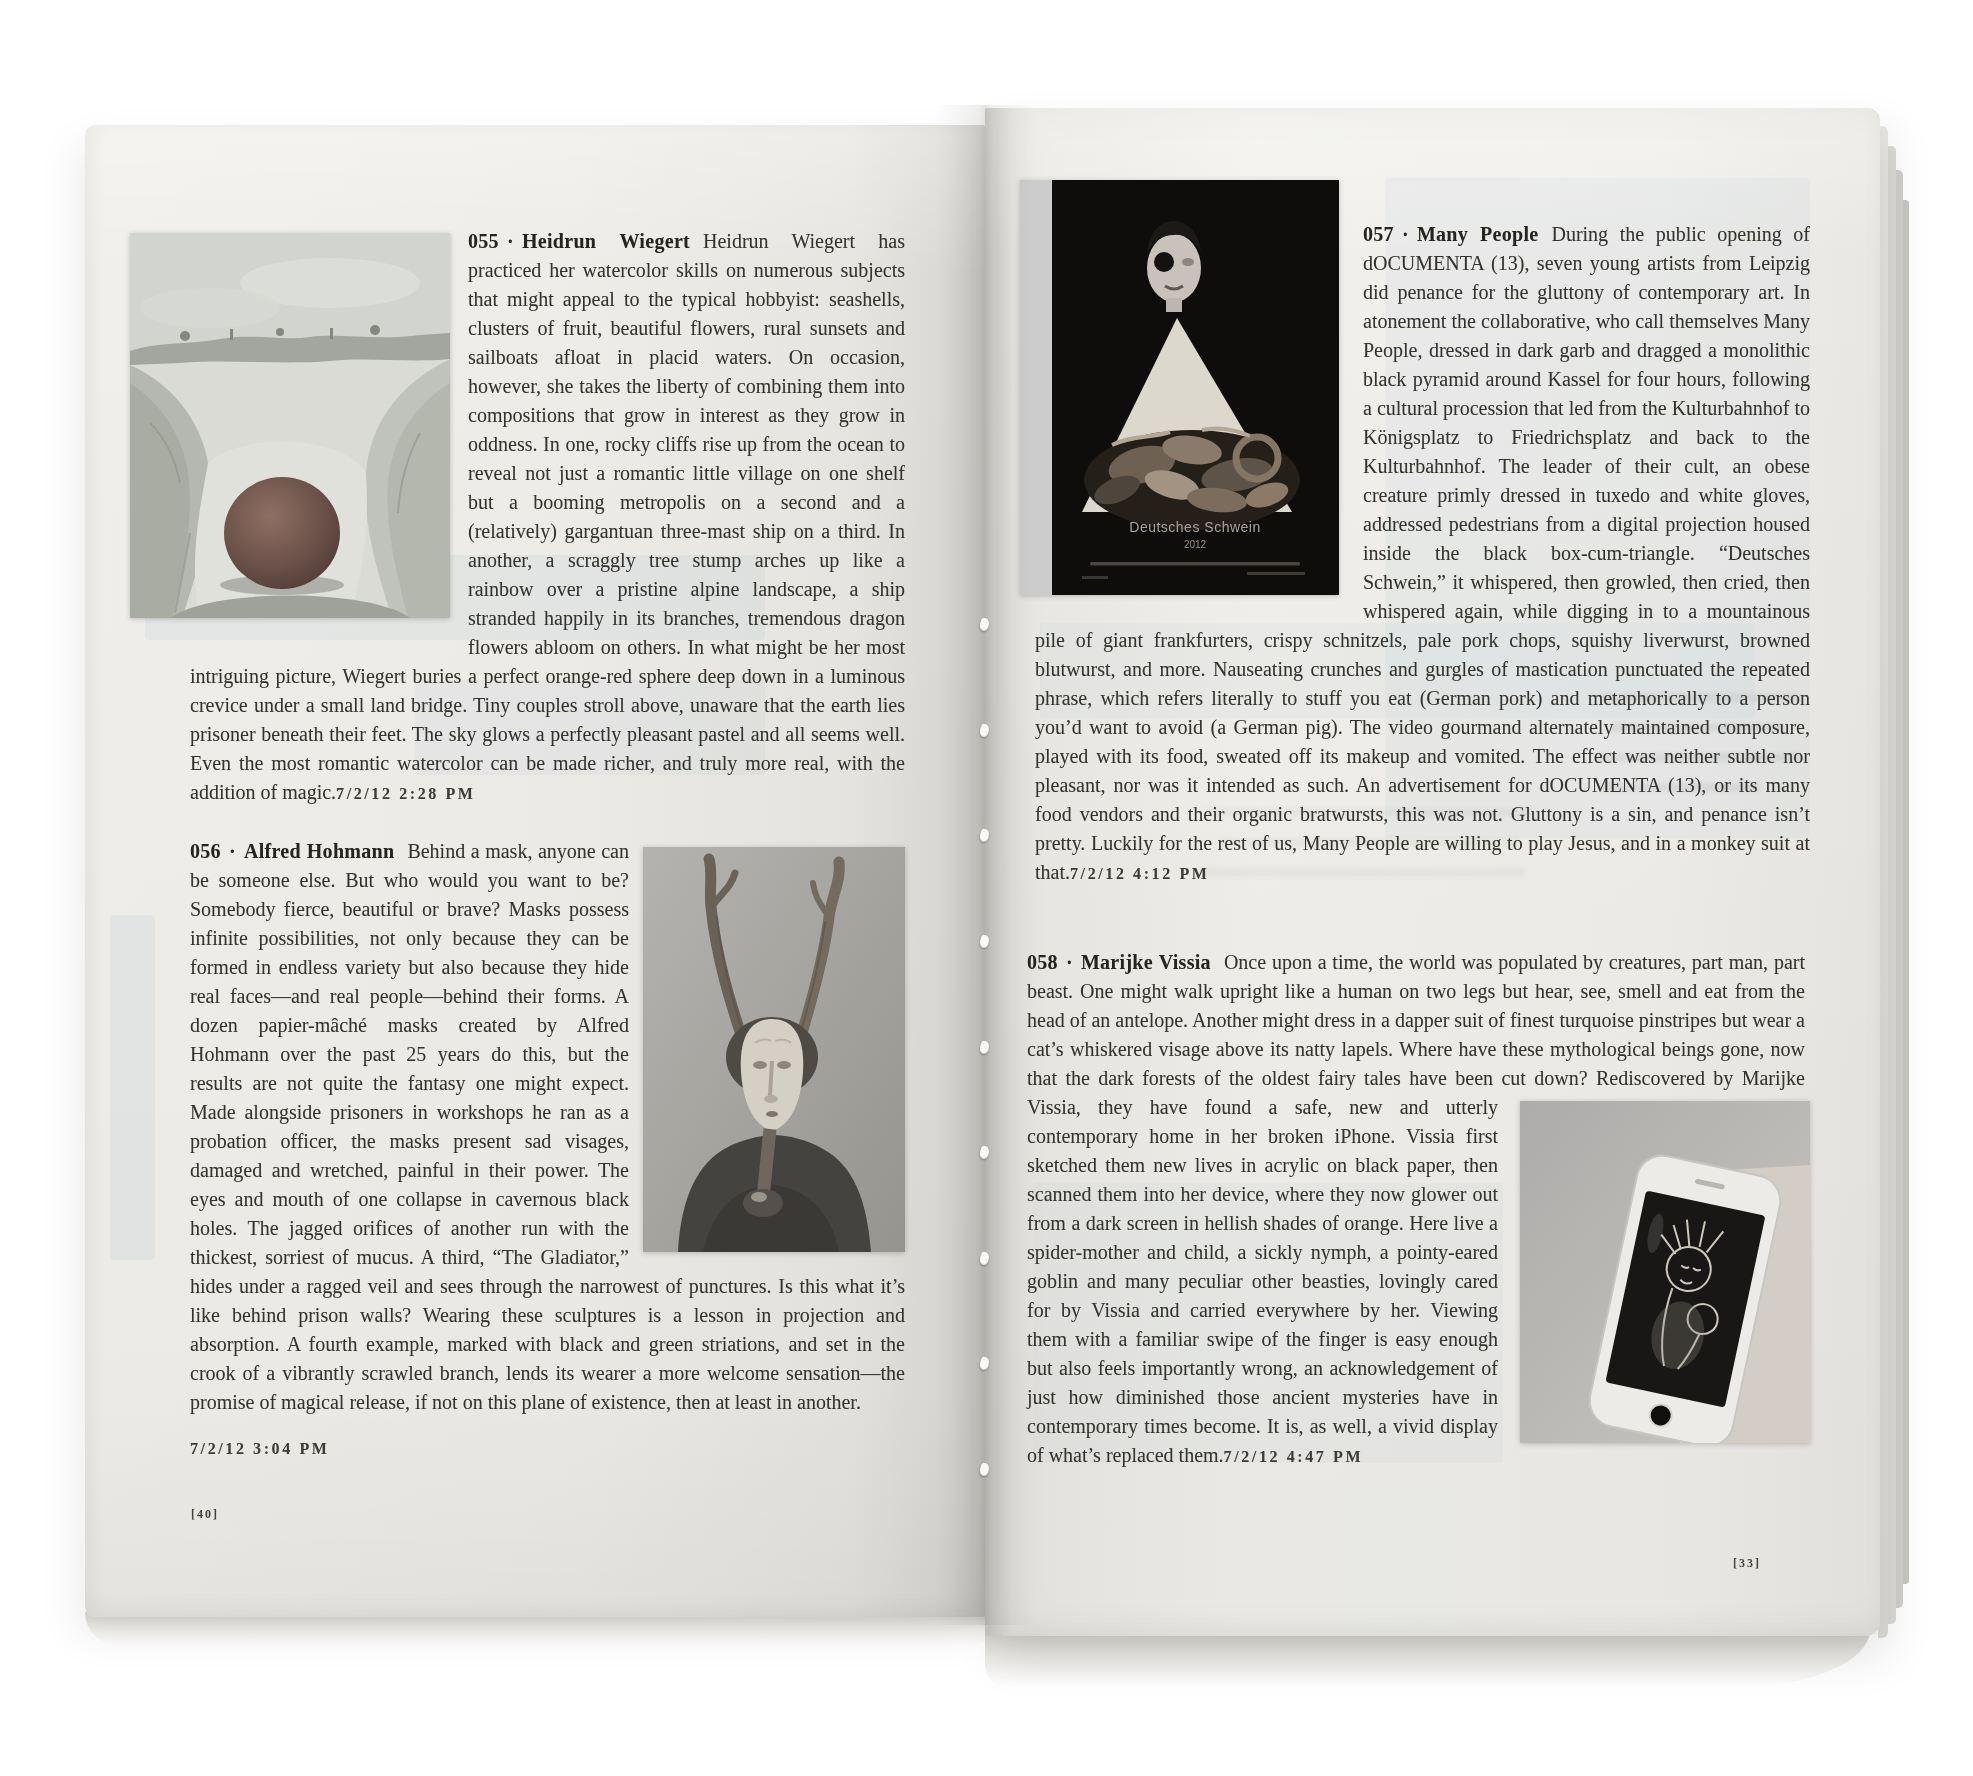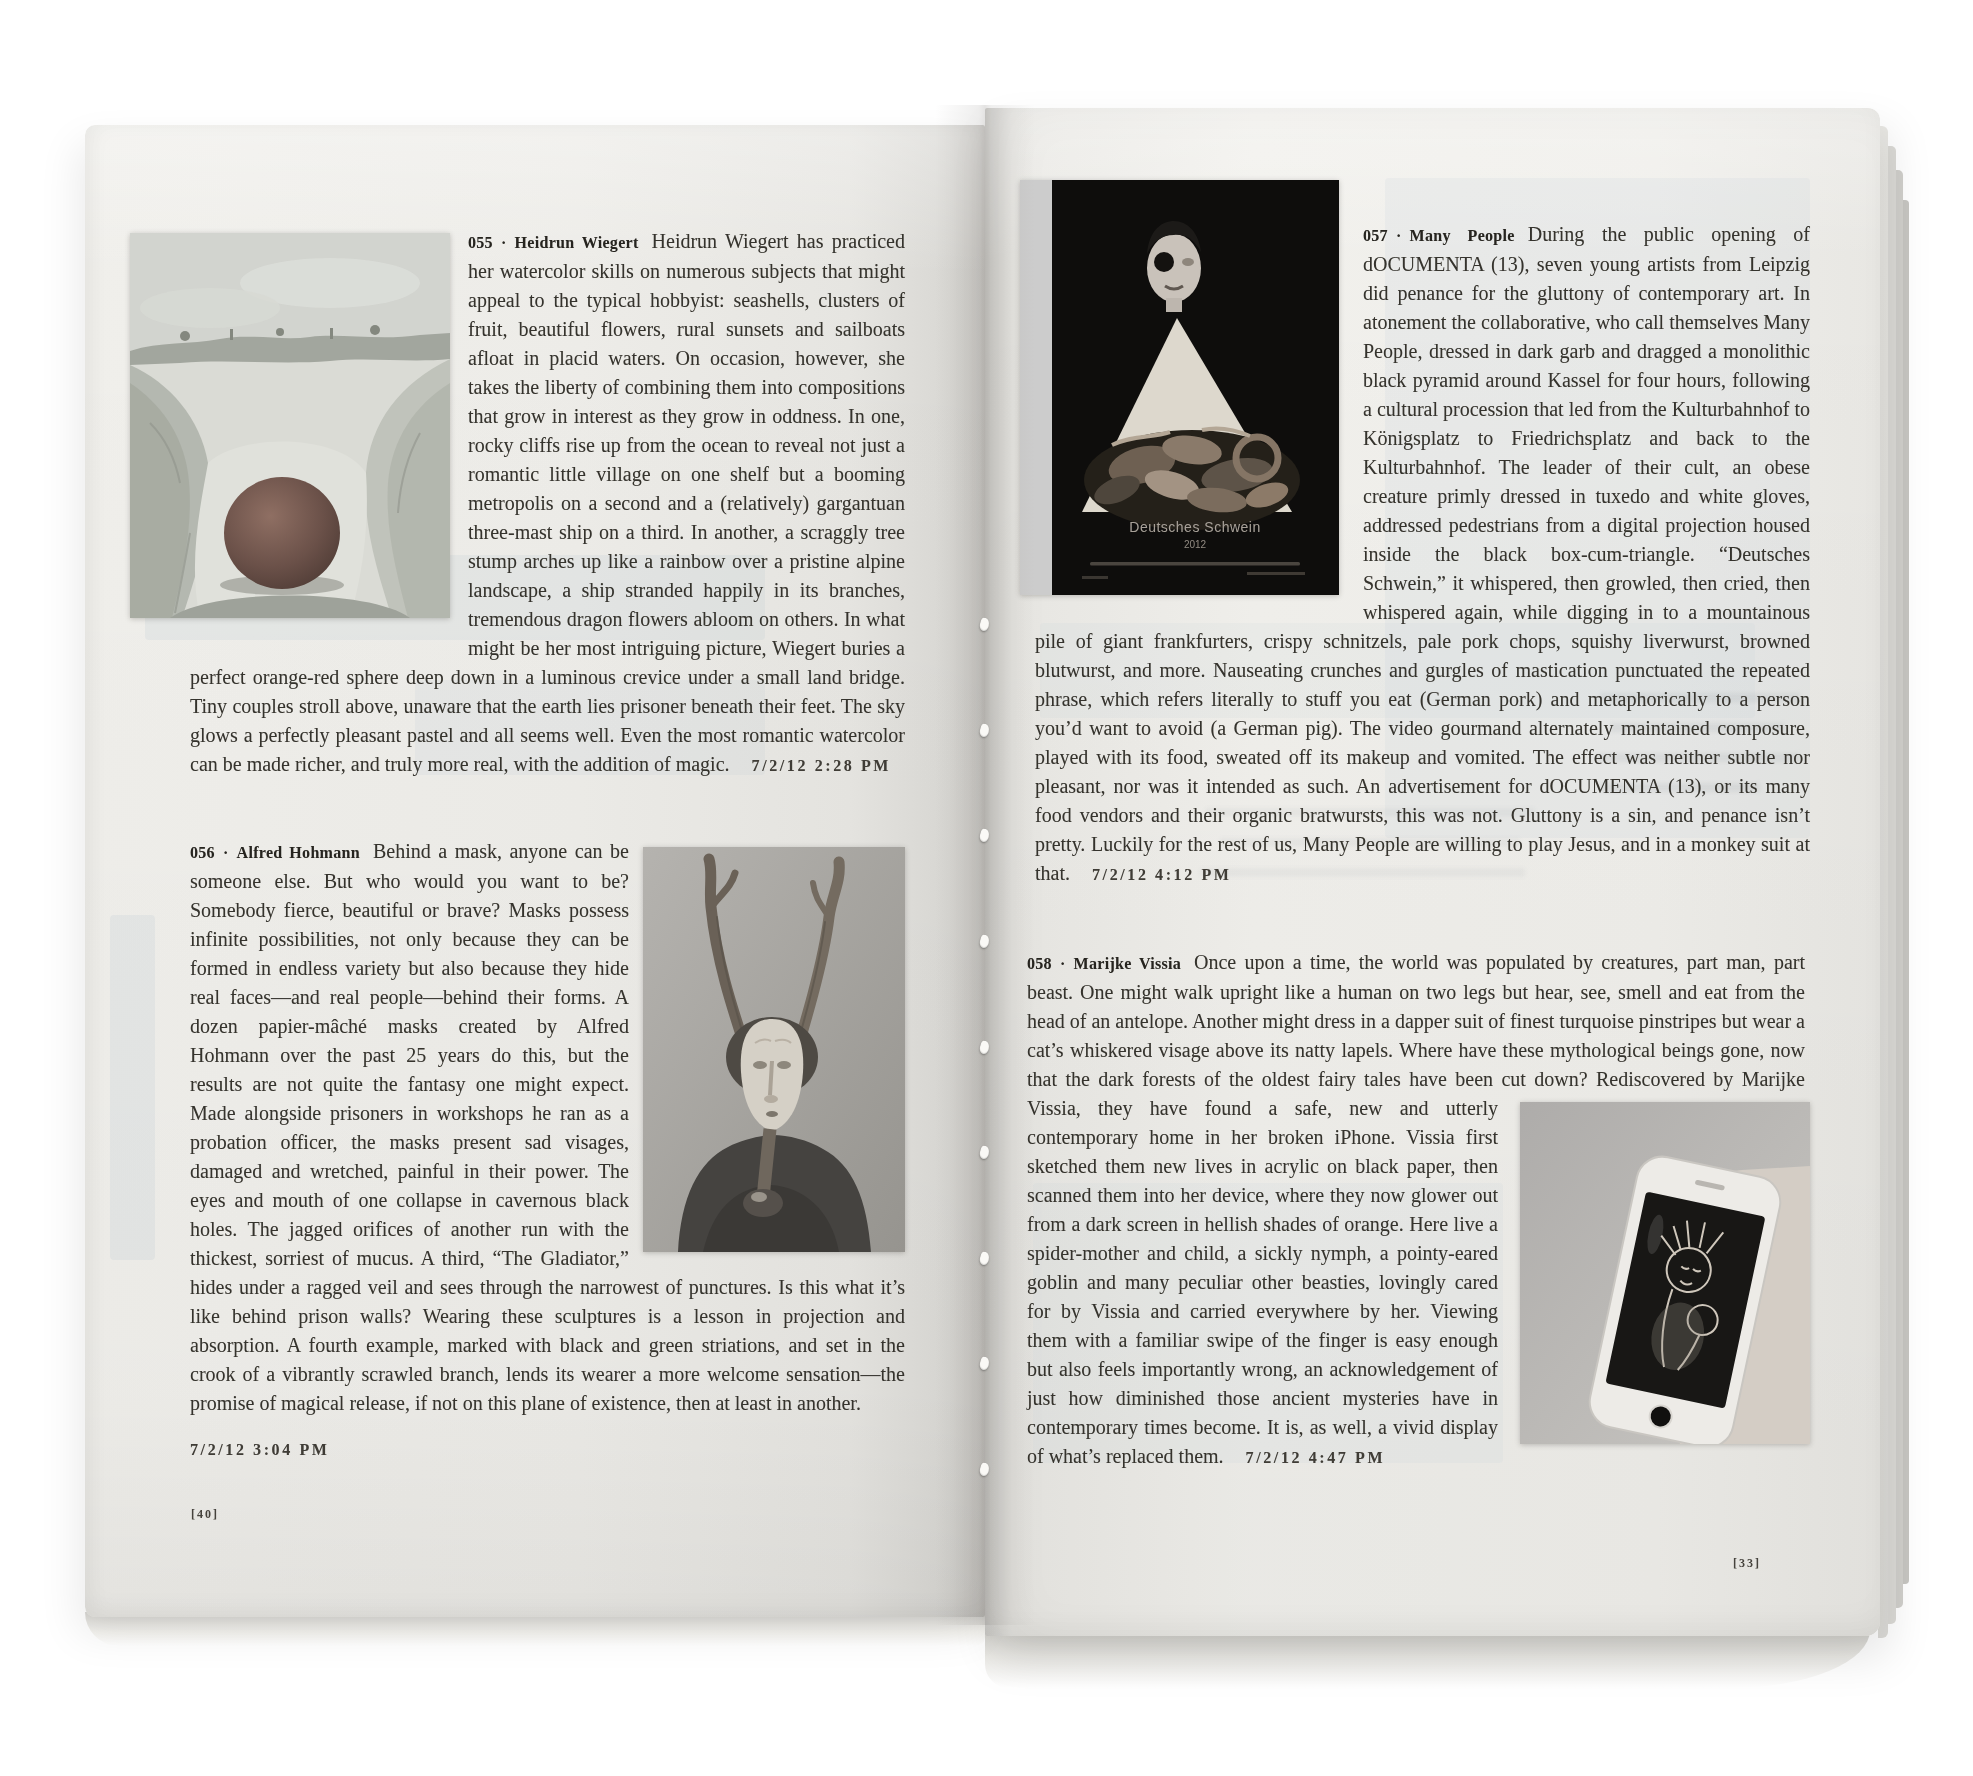--- a/index.html
+++ b/index.html
@@ -55,25 +55,25 @@
     font-size:20px; line-height:29px;
     text-align:justify;
     color:#35332d;
     text-shadow:0.2px 0.3px 0.6px rgba(80,76,70,0.22);
   }
   .e55 { left:105px; top:102px; width:715px; }
   .e56 { left:105px; top:712px; width:715px;font-family:Liberation Serif, serif; }
   .e57 { left:50px;  top:112px; width:775px; }
   .e58 { left:42px;  top:840px; width:778px; }
 
-  .h { font-weight:700; font-size:16px; color:#26241f; line-height:29px; padding-right:13px; letter-spacing:0.3px; }
+  .h { font-weight:700; font-size:20px; color:#26241f; line-height:29px; padding-right:13px; letter-spacing:0.3px; }
   .h .sep { margin:0 8px; font-weight:700; }
   .ts {
     font-weight:700; font-size:16px; letter-spacing:2.6px;
-    color:#3f3c36; white-space:nowrap; margin-left:22px;
+    color:#3f3c36; white-space:nowrap; 
   }
   .ts-block { display:block; margin-left:0; margin-top:17px; }
   .pagenum { position:absolute; font-size:12px; letter-spacing:2px; color:#45423c; font-weight:700; }
   .pn-left  { left:106px; top:1382px; }
   .pn-right { left:748px; top:1448px; }
 
   
   .imgwrap { box-shadow:0 1px 5px rgba(60,58,52,0.28); overflow:hidden; background:#ccc; }
   .imgwrap svg { display:block; width:100%; height:100%; }
   .f55 { float:left;  width:320px; height:385px; margin:6px 18px 18px -60px; }

